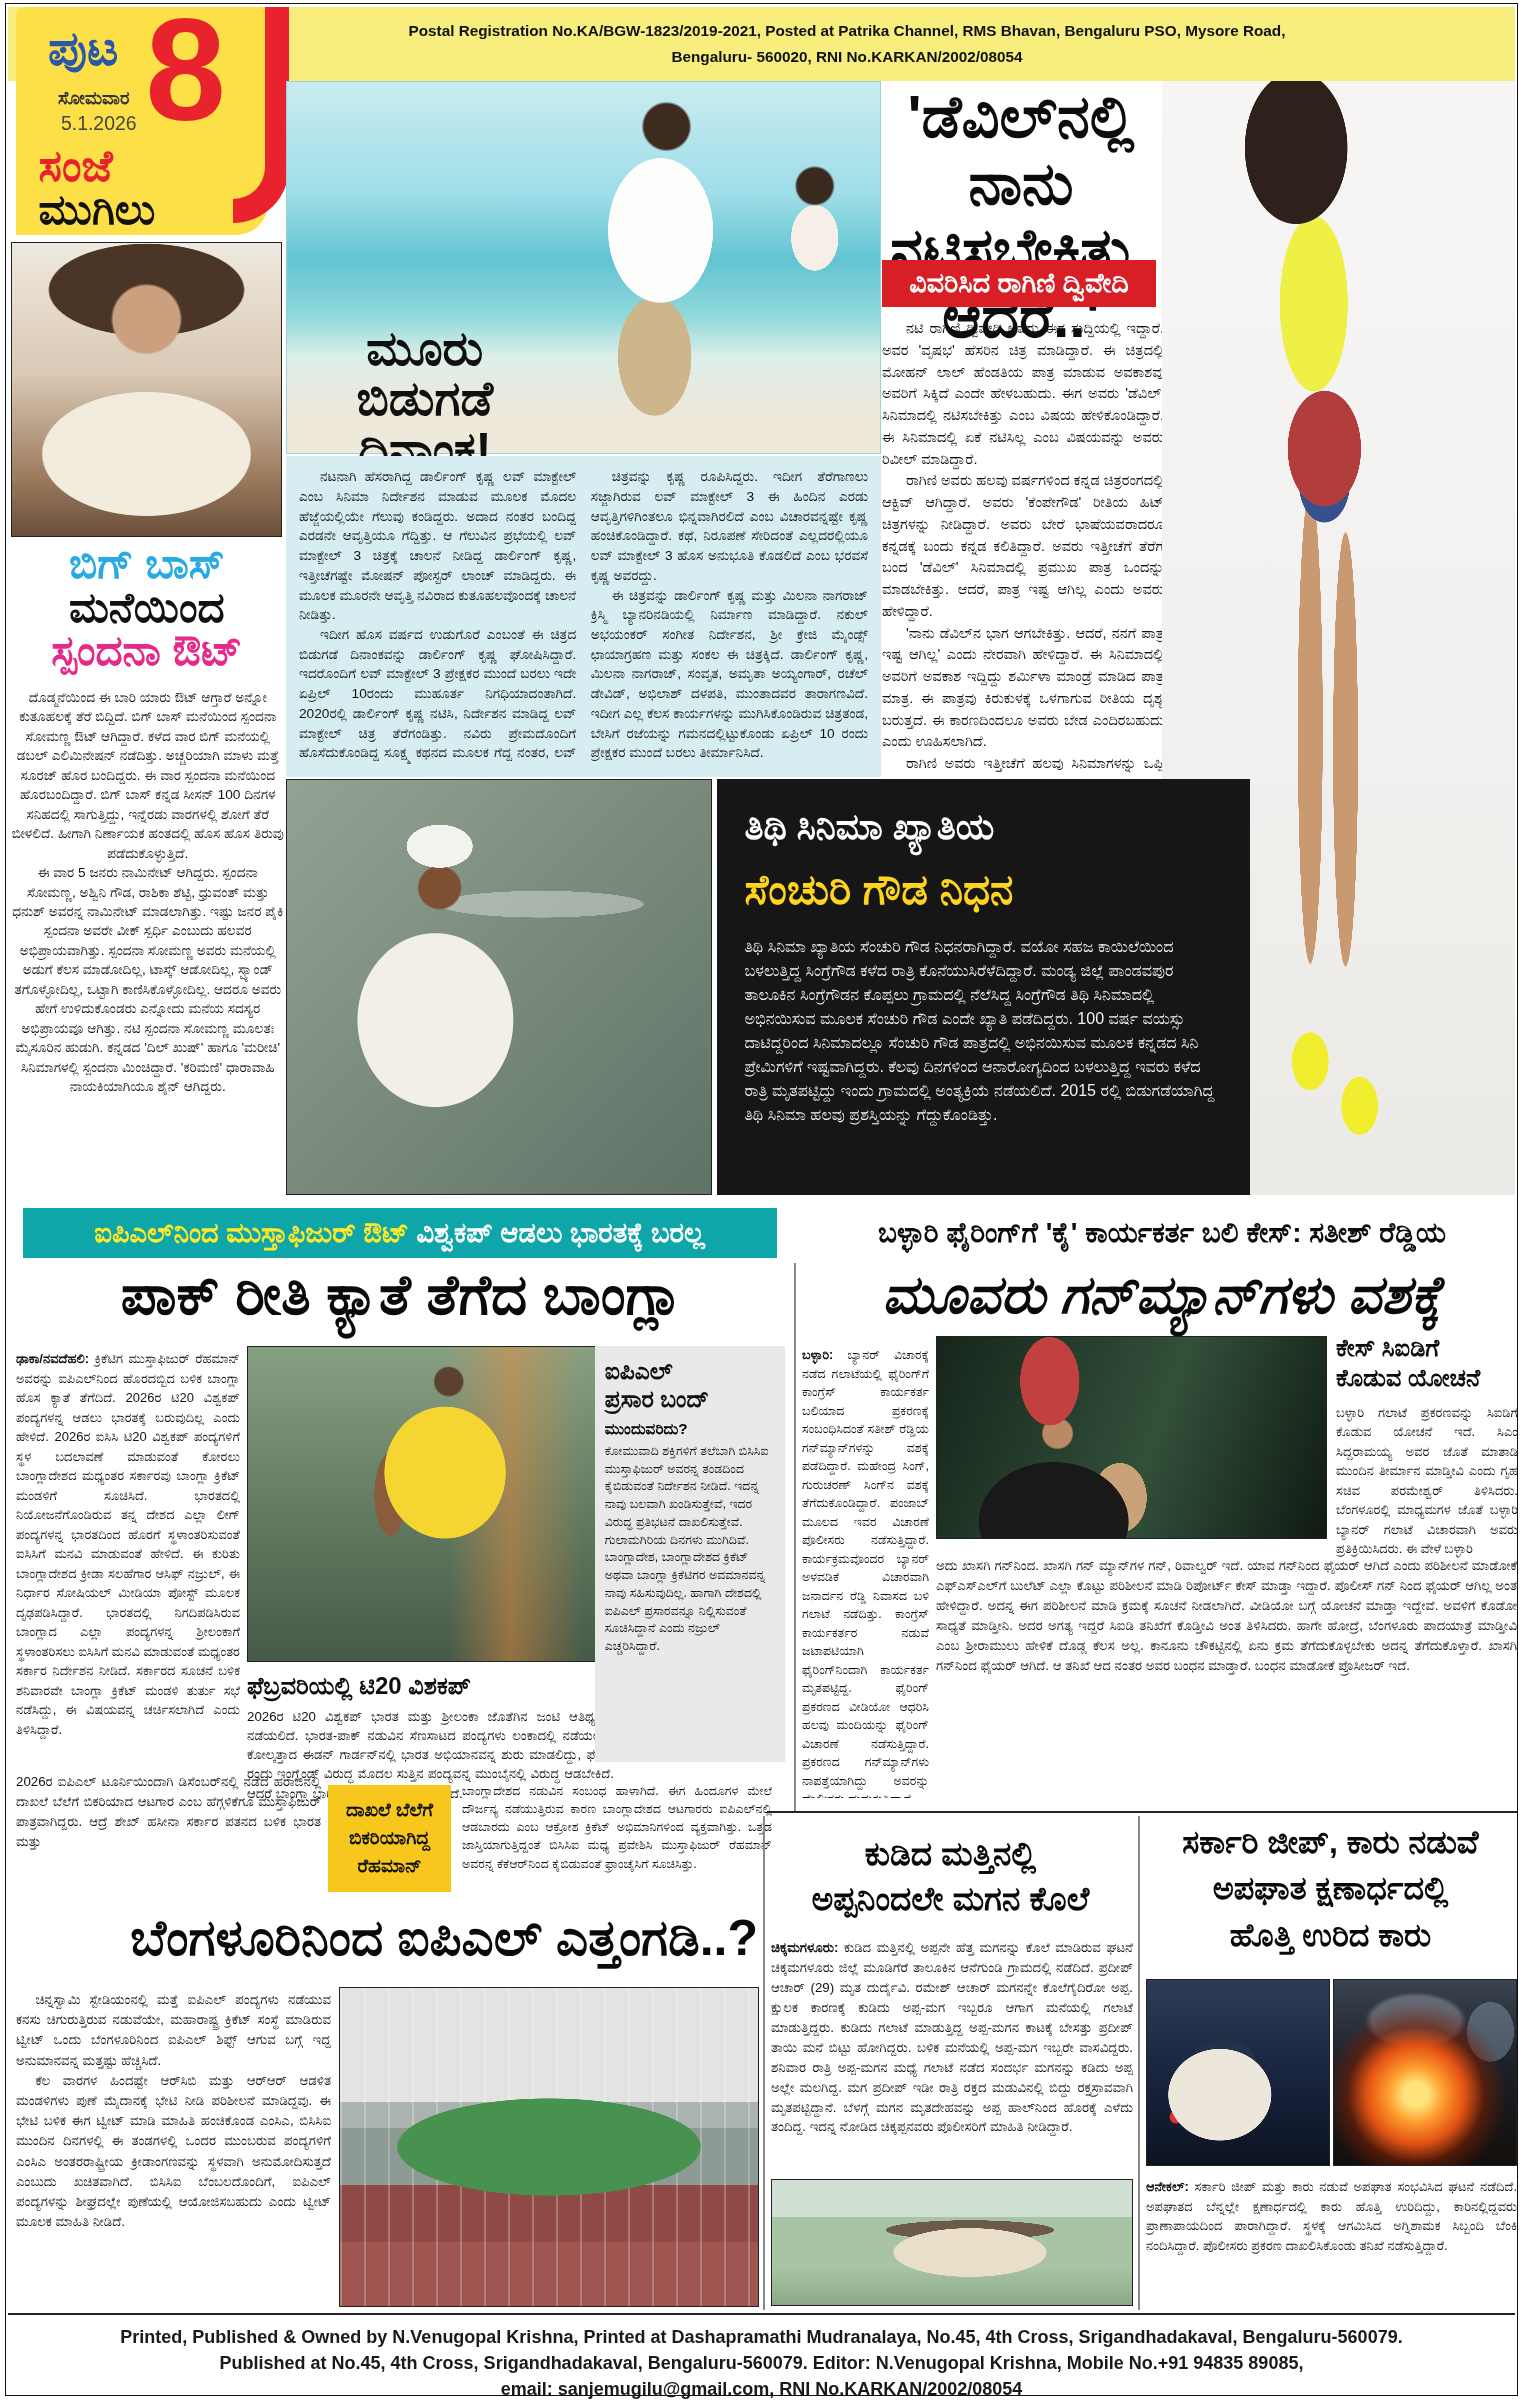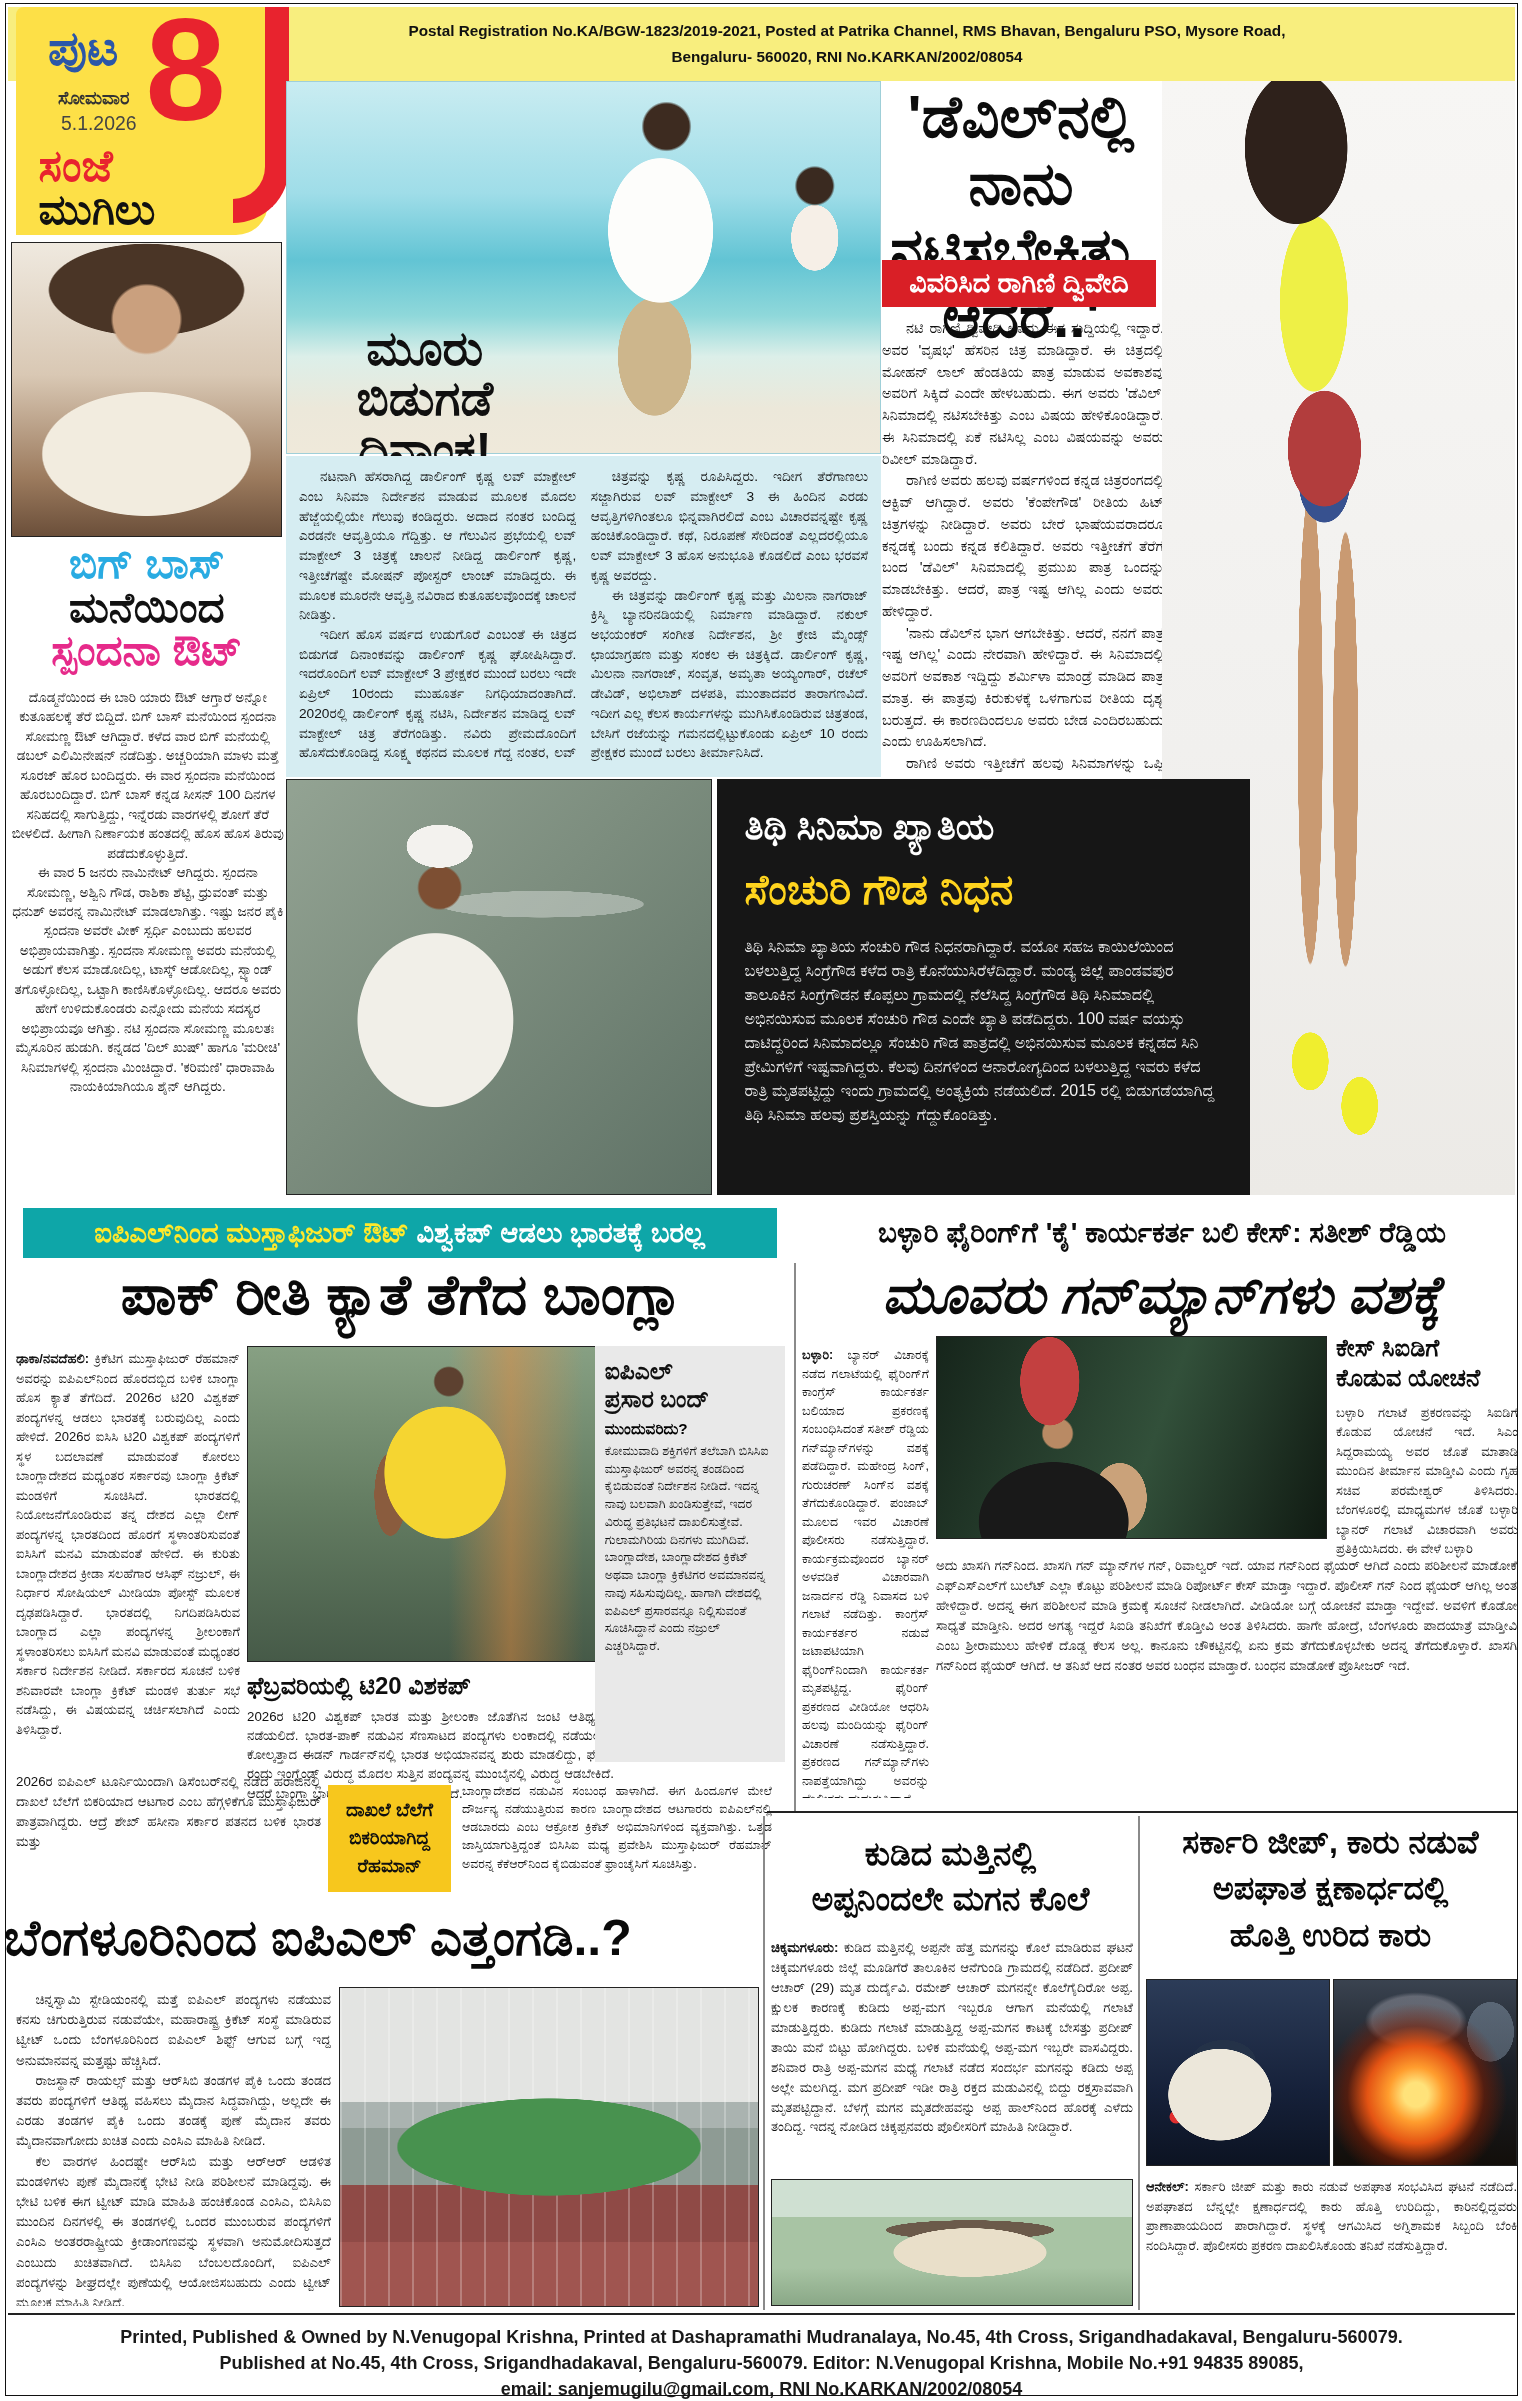--- a/index.html
+++ b/index.html
@@ -127,21 +127,21 @@
   .graybox .gb { font-size:12.5px; line-height:1.42; margin-top:4.8px; color:#111; }
   .pak-cont { left:16px; top:1772px; width:305px; height:136px; overflow:hidden;
               font-size:13.3px; line-height:1.5; text-align:justify; color:#111; }
   .yellowbox { left:328px; top:1785px; width:123px; height:107px; background:#f7c71d;
                text-align:center; font-weight:bold; font-size:18.6px; line-height:1.5;
                color:#101010; padding-top:11.3px; }
   .rehman { left:462px; top:1782px; width:310px; height:121px; overflow:hidden;
             font-size:12.5px; line-height:1.45; text-align:justify; color:#111; }
 
   
-  .shift-head { left:4px; top:1909px; width:742px; text-align:left; font-size:50px;
+  .shift-head { left:16px; top:1909px; width:742px; text-align:right; font-size:50px;
                 font-weight:bold; color:#0a0a0a; }
   .shift-body { left:16px; top:1990px; width:315px; height:316px; overflow:hidden;
                 font-size:13.3px; line-height:1.52; text-align:justify; color:#111; }
   .shift-body p { text-indent:19.4px; }
   .stadium-photo { left:339px; top:1987px; width:420px; height:320px;
     background:
       radial-gradient(ellipse 38% 16% at 50% 50%, #48924f 0 95%, transparent 96%),
       radial-gradient(ellipse 6% 2.5% at 50% 50%, #d8cfa8 0 88%, transparent 89%),
       repeating-linear-gradient(90deg, rgba(255,255,255,.25) 0 2.4px, transparent 2.4px 24px),
       linear-gradient(180deg,#e3e4e2 0 36%, #aab3b0 36% 44%, #8e9b94 44% 62%, #8f4a46 62% 80%, #a05550 80% 100%); }
@@ -300,21 +300,20 @@
   <div class="abs yellowbox">
     <div>ದಾಖಲೆ ಬೆಲೆಗೆ</div>
     <div>ಬಿಕರಿಯಾಗಿದ್ದ</div>
     <div>ರೆಹಮಾನ್</div>
   </div>
   <div class="abs rehman">ಬಾಂಗ್ಲಾದೇಶದ ನಡುವಿನ ಸಂಬಂಧ ಹಾಳಾಗಿದೆ. ಈಗ ಹಿಂದೂಗಳ ಮೇಲೆ ದೌರ್ಜನ್ಯ ನಡೆಯುತ್ತಿರುವ ಕಾರಣ ಬಾಂಗ್ಲಾದೇಶದ ಆಟಗಾರರು ಐಪಿಎಲ್‌ನಲ್ಲಿ ಆಡಬಾರದು ಎಂಬ ಆಕ್ರೋಶ ಕ್ರಿಕೆಟ್ ಅಭಿಮಾನಿಗಳಿಂದ ವ್ಯಕ್ತವಾಗಿತ್ತು. ಒತ್ತಡ ಜಾಸ್ತಿಯಾಗುತ್ತಿದ್ದಂತೆ ಬಿಸಿಸಿಐ ಮಧ್ಯ ಪ್ರವೇಶಿಸಿ ಮುಸ್ತಾಫಿಜುರ್ ರೆಹಮಾನ್ ಅವರನ್ನ ಕೆಕೆಆರ್‌ನಿಂದ ಕೈಬಿಡುವಂತೆ ಫ್ರಾಂಚೈಸಿಗೆ ಸೂಚಿಸಿತ್ತು.</div>
 
   <div class="abs shift-head">ಬೆಂಗಳೂರಿನಿಂದ ಐಪಿಎಲ್ ಎತ್ತಂಗಡಿ..?</div>
   <div class="abs shift-body">
     <p>ಚಿನ್ನಸ್ವಾಮಿ ಸ್ಟೇಡಿಯಂನಲ್ಲಿ ಮತ್ತೆ ಐಪಿಎಲ್ ಪಂದ್ಯಗಳು ನಡೆಯುವ ಕನಸು ಚಿಗುರುತ್ತಿರುವ ನಡುವೆಯೇ, ಮಹಾರಾಷ್ಟ್ರ ಕ್ರಿಕೆಟ್ ಸಂಸ್ಥೆ ಮಾಡಿರುವ ಟ್ವೀಟ್ ಒಂದು ಬೆಂಗಳೂರಿನಿಂದ ಐಪಿಎಲ್ ಶಿಫ್ಟ್ ಆಗುವ ಬಗ್ಗೆ ಇದ್ದ ಅನುಮಾನವನ್ನ ಮತ್ತಷ್ಟು ಹೆಚ್ಚಿಸಿದೆ.</p>
-    <p>ರಾಜಸ್ಥಾನ್ ರಾಯಲ್ಸ್ ಮತ್ತು ಆರ್‌ಸಿಬಿ ತಂಡಗಳ ಪೈಕಿ ಒಂದು ತಂಡದ ತವರು ಪಂದ್ಯಗಳಿಗೆ ಆತಿಥ್ಯ ವಹಿಸಲು ಮೈದಾನ ಸಿದ್ಧವಾಗಿದ್ದು, ಅಲ್ಲದೇ ಈ ಎರಡು ತಂಡಗಳ ಪೈಕಿ ಒಂದು ತಂಡಕ್ಕೆ ಪುಣೆ ಮೈದಾನ ತವರು ಮೈದಾನವಾಗೋದು ಖಚಿತ ಎಂದು ಎಂಸಿಎ ಮಾಹಿತಿ ನೀಡಿದೆ.</p>
     <p>ಕೆಲ ವಾರಗಳ ಹಿಂದಷ್ಟೇ ಆರ್‌ಸಿಬಿ ಮತ್ತು ಆರ್‌ಆರ್ ಆಡಳಿತ ಮಂಡಳಿಗಳು ಪುಣೆ ಮೈದಾನಕ್ಕೆ ಭೇಟಿ ನೀಡಿ ಪರಿಶೀಲನೆ ಮಾಡಿದ್ದವು. ಈ ಭೇಟಿ ಬಳಿಕ ಈಗ ಟ್ವೀಟ್ ಮಾಡಿ ಮಾಹಿತಿ ಹಂಚಿಕೊಂಡ ಎಂಸಿಎ, ಬಿಸಿಸಿಐ ಮುಂದಿನ ದಿನಗಳಲ್ಲಿ ಈ ತಂಡಗಳಲ್ಲಿ ಒಂದರ ಮುಂಬರುವ ಪಂದ್ಯಗಳಿಗೆ ಎಂಸಿಎ ಅಂತರರಾಷ್ಟ್ರೀಯ ಕ್ರೀಡಾಂಗಣವನ್ನು ಸ್ಥಳವಾಗಿ ಅನುಮೋದಿಸುತ್ತದೆ ಎಂಬುದು ಖಚಿತವಾಗಿದೆ. ಬಿಸಿಸಿಐ ಬೆಂಬಲದೊಂದಿಗೆ, ಐಪಿಎಲ್ ಪಂದ್ಯಗಳನ್ನು ಶೀಘ್ರದಲ್ಲೇ ಪುಣೆಯಲ್ಲಿ ಆಯೋಜಿಸಬಹುದು ಎಂದು ಟ್ವೀಟ್ ಮೂಲಕ ಮಾಹಿತಿ ನೀಡಿದೆ.</p>
   </div>
   <div class="abs photo stadium-photo"></div>
 
   <div class="abs bl-c1">
     <span class="dl">ಬಳ್ಳಾರಿ:</span>
     <span>ಬ್ಯಾನರ್ ವಿಚಾರಕ್ಕೆ ನಡೆದ ಗಲಾಟೆಯಲ್ಲಿ ಫೈರಿಂಗ್‌ಗೆ ಕಾಂಗ್ರೆಸ್ ಕಾರ್ಯಕರ್ತ ಬಲಿಯಾದ ಪ್ರಕರಣಕ್ಕೆ ಸಂಬಂಧಿಸಿದಂತೆ ಸತೀಶ್ ರೆಡ್ಡಿಯ ಗನ್‌ಮ್ಯಾನ್‌ಗಳನ್ನು ವಶಕ್ಕೆ ಪಡೆದಿದ್ದಾರೆ. ಮಹೇಂದ್ರ ಸಿಂಗ್, ಗುರುಚರಣ್ ಸಿಂಗ್‌ನ ವಶಕ್ಕೆ ತೆಗೆದುಕೊಂಡಿದ್ದಾರೆ. ಪಂಜಾಬ್ ಮೂಲದ ಇವರ ವಿಚಾರಣೆ ಪೊಲೀಸರು ನಡೆಸುತ್ತಿದ್ದಾರೆ. ಕಾರ್ಯಕ್ರಮವೊಂದರ ಬ್ಯಾನರ್ ಅಳವಡಿಕೆ ವಿಚಾರವಾಗಿ ಜನಾರ್ದನ ರೆಡ್ಡಿ ನಿವಾಸದ ಬಳಿ ಗಲಾಟೆ ನಡೆದಿತ್ತು. ಕಾಂಗ್ರೆಸ್ ಕಾರ್ಯಕರ್ತರ ನಡುವೆ ಜಟಾಪಟಿಯಾಗಿ ಫೈರಿಂಗ್‌ನಿಂದಾಗಿ ಕಾರ್ಯಕರ್ತ ಮೃತಪಟ್ಟಿದ್ದ. ಫೈರಿಂಗ್ ಪ್ರಕರಣದ ವೀಡಿಯೋ ಆಧರಿಸಿ ಹಲವು ಮಂದಿಯನ್ನು ಫೈರಿಂಗ್ ವಿಚಾರಣೆ ನಡೆಸುತ್ತಿದ್ದಾರೆ. ಪ್ರಕರಣದ ಗನ್‌ಮ್ಯಾನ್‌ಗಳು ನಾಪತ್ತೆಯಾಗಿದ್ದು ಅವರನ್ನು ಪೊಲೀಸರು ಹುಡುಕುತ್ತಿದ್ದಾರೆ.</span>
   </div>
   <div class="abs photo sikh-photo"></div>
   <div class="abs bl-sub">

